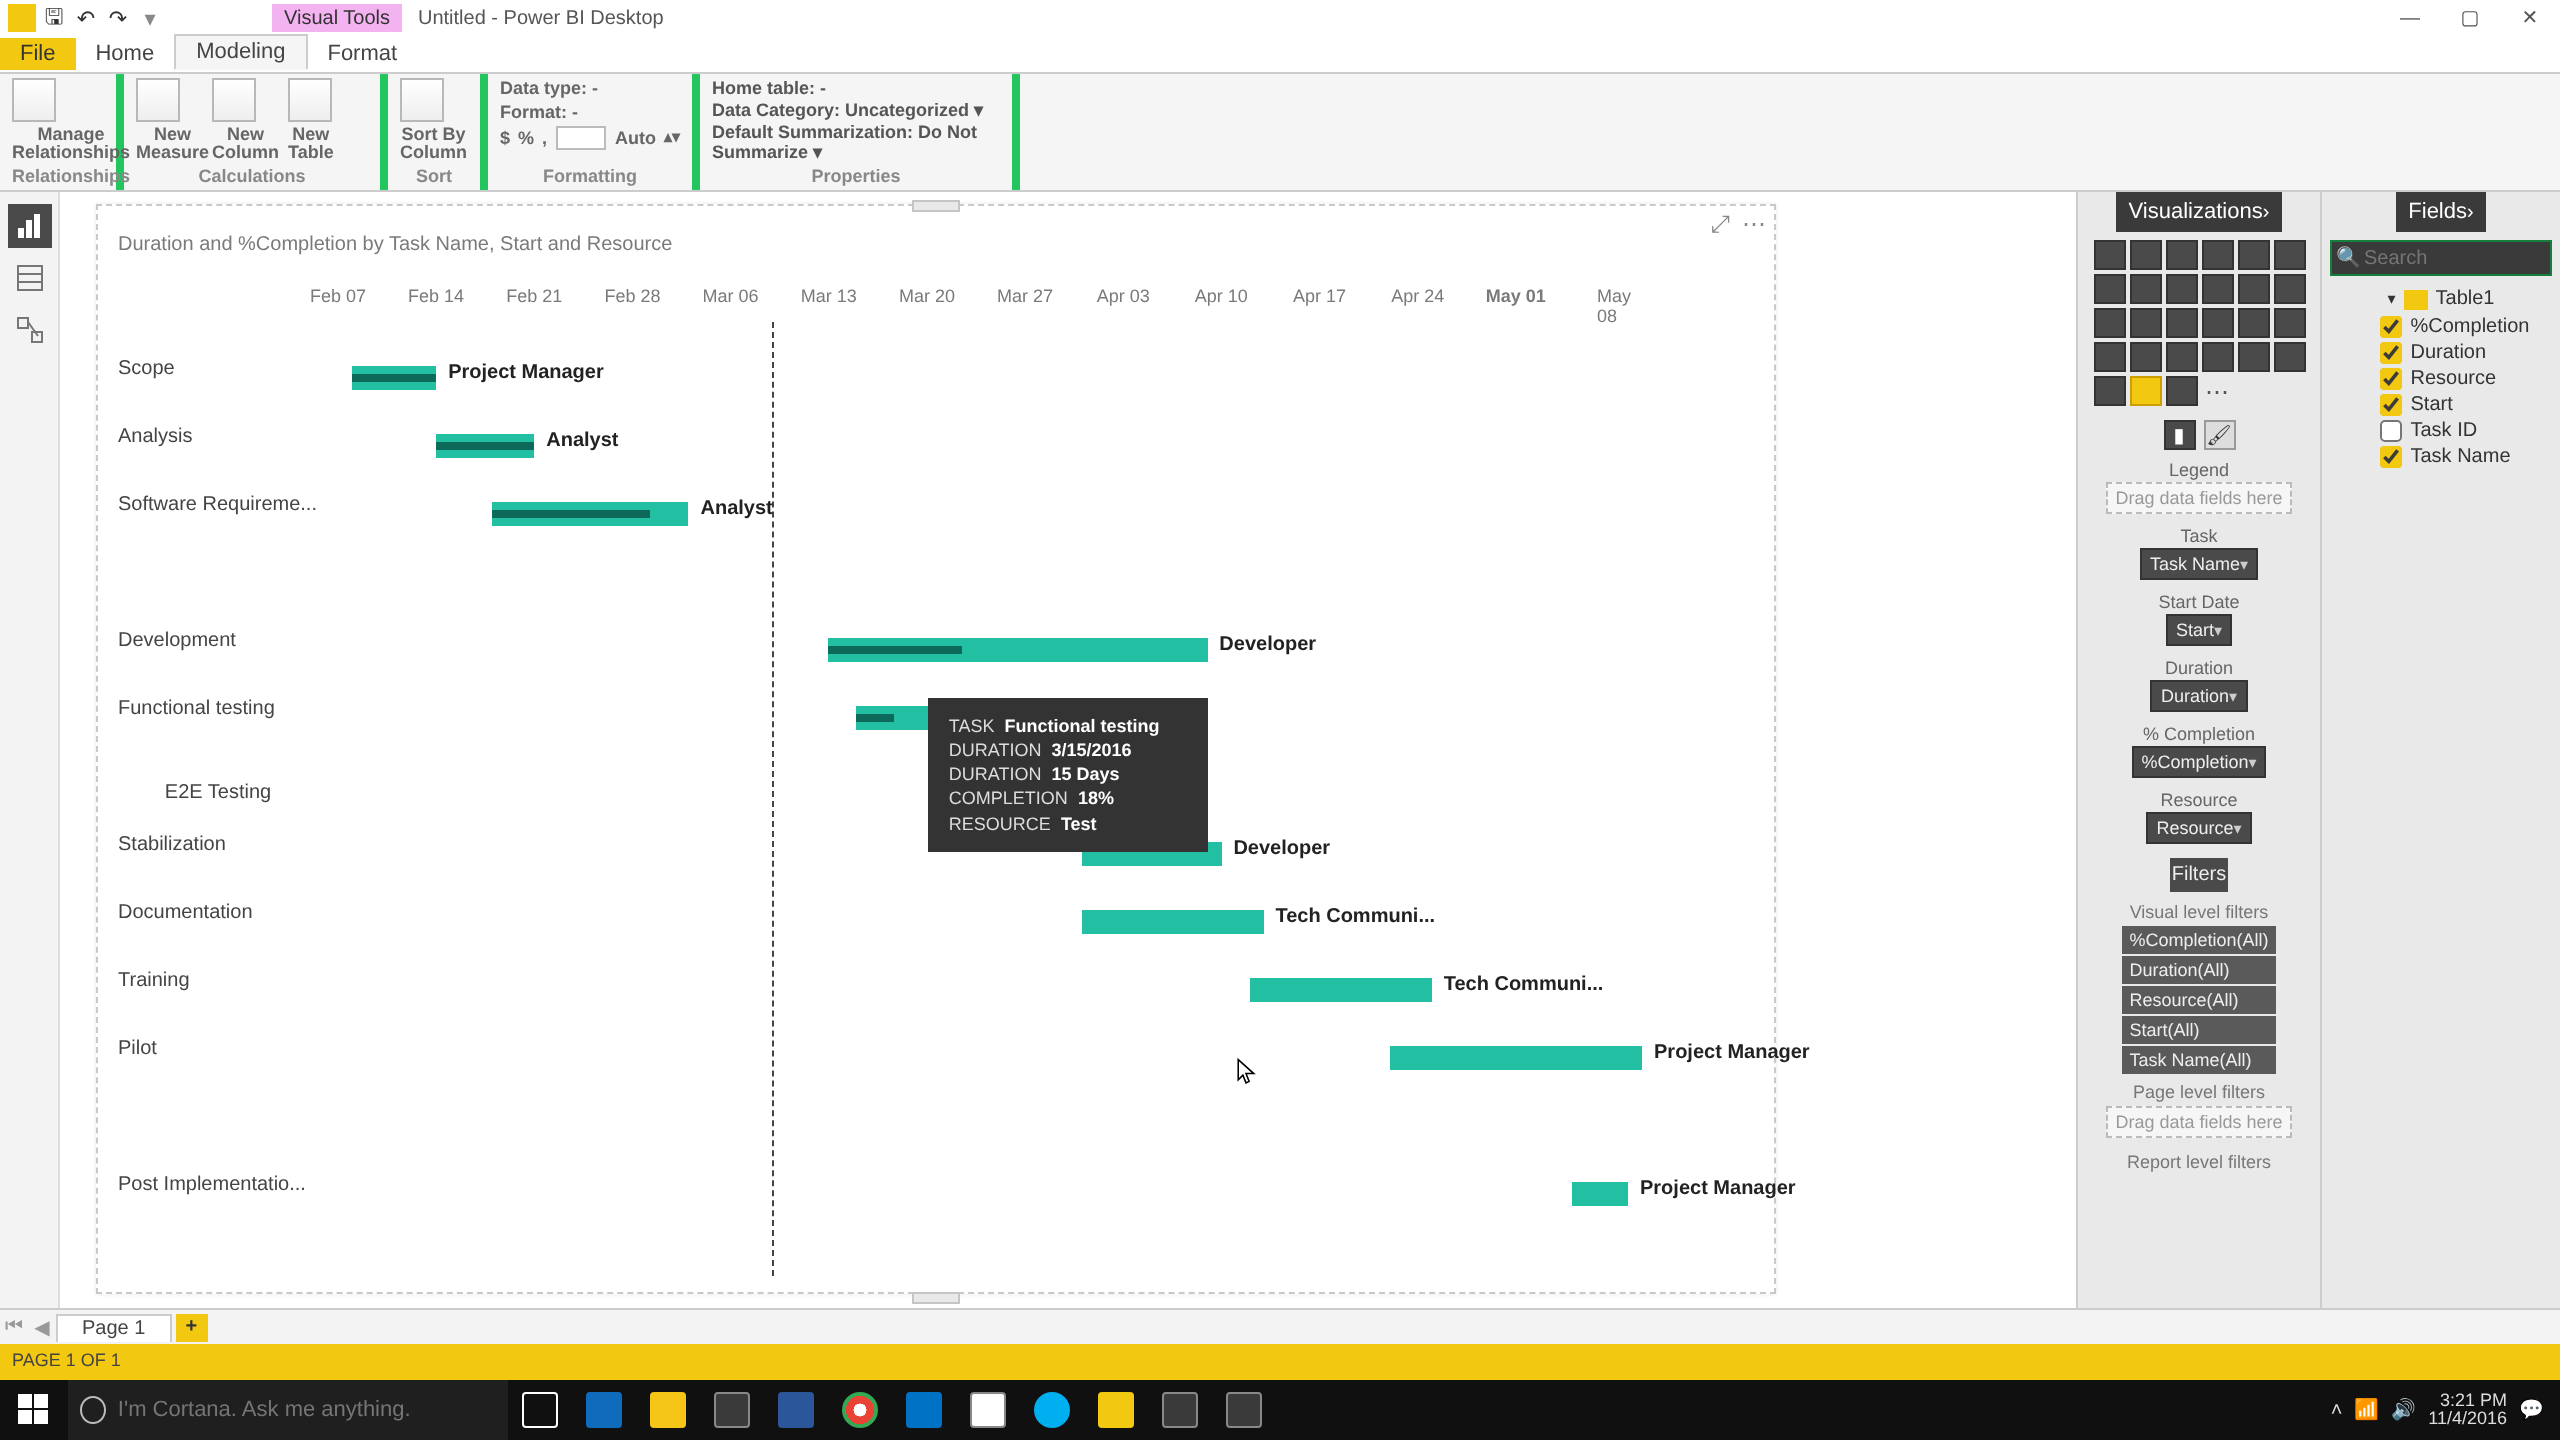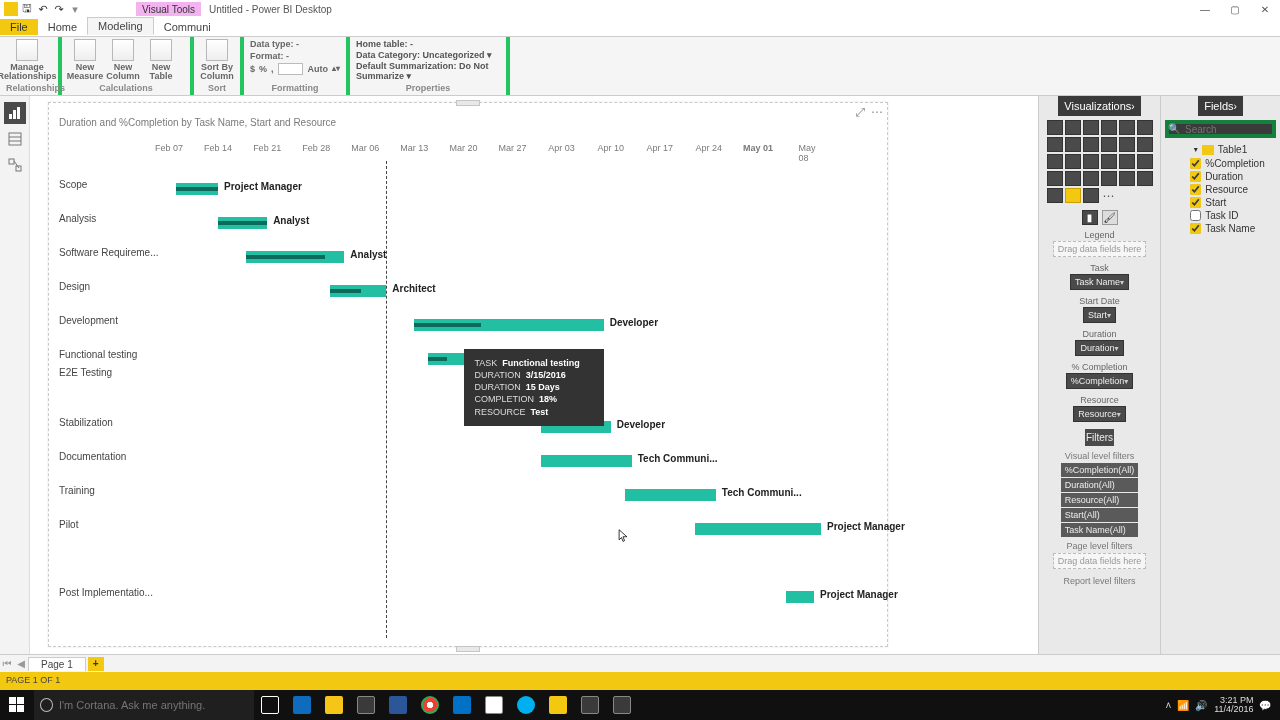--- a/index.html
+++ b/index.html
@@ -18,21 +18,21 @@
 
 .tab-row { height:18px; background:#fff; display:flex; align-items:flex-end; border-bottom:1px solid #fff; }
 .filetab { background:#f2c811; color:#333; padding:2px 10px; font-size:11px; }
 .rtab { padding:2px 10px; font-size:11px; color:#444; }
 .rtab.sel { font-weight:normal; border:1px solid #ccc; border-bottom:1px solid #f5f5f5; background:#f5f5f5; }
 
 
 .ribbon { height:60px; background:#f5f5f5; border-top:1px solid #ccc; border-bottom:1px solid #ccc; display:flex; font-size:10px; color:#555; }
 .rgroup { border-right:4px solid #22c55e; padding:2px 6px; display:flex; flex-direction:column; justify-content:space-between;font-weight:bold; }
 .rg-top { display:flex; gap:4px; align-items:flex-start; }
-.rg-btn { display:flex; flex-direction:column; align-items:center; width:42px; text-align:center; font-size:9px; line-height:1.0; color:#666; }
+.rg-btn { display:flex; flex-direction:column; align-items:flex-start; width:42px; text-align:center; font-size:9px; line-height:1.0; color:#666; }
 .rg-btn .glyph { width:22px; height:22px; border:1px solid #b8b8b8; margin-bottom:2px; background:linear-gradient(#fff,#eee); }
 .rg-btn.sm { width:34px; }
 .rg-name { text-align:center; font-size:9px; color:#888; }
 .fmt-lines { display:flex; flex-direction:column; gap:2px; font-size:9px; color:#666; }
 .fmt-lines .ln { display:flex; align-items:center; gap:4px; }
 .fmt-input { width:36px; height:12px; border:1px solid #bbb; background:#fff; }
 .prop-lines { display:flex; flex-direction:column; gap:1px; font-size:9px; color:#555; }
 
 
 .work { position:absolute; top:96px; left:0; right:0; bottom:36px; display:flex; background:#fff; }
@@ -82,21 +82,21 @@
 
 .well-label{font-size:9px;color:#666;padding:2px 6px 0;}
 .well{margin:1px 4px 4px;background:#f6f6f6;border:1px dashed #bbb;font-size:9px;color:#999;padding:2px 4px;}
 .well.has{background:#4a4a4a;color:#eee;border:1px solid #333;display:flex;align-items:center;justify-content:space-between;}
 .well.has::after{content:"▾";font-size:8px;color:#ccc;}
 .filter-hdr{background:#4a4a4a;color:#eee;font-size:10px;padding:3px 1px;margin:3px 0 2px;}
 .filter-item{margin:1px 4px;background:#5a5a5a;color:#eee;font-size:9px;padding:2px 4px;}
 .sec-label{font-size:9px;color:#777;padding:3px 6px 1px;}
 
 .search{margin:4px;position:relative;}
-.search input{width:100%;background:#3a3a3a;border:4px solid #15803d;color:#ccc;font-size:10px;padding:2px 16px 2px 16px;height:18px;}
+.search input{width:100%;background:#3a3a3a;border:1px solid #15803d;color:#ccc;font-size:10px;padding:2px 16px 2px 16px;height:18px;}
 .search-ico{position:absolute;left:3px;top:3px;color:#bbb;font-size:10px;}
 .field-table{font-size:10px;color:#333;padding:2px 6px;display:flex;align-items:center;gap:4px;}
 .field-table .tri{font-size:8px;}
 .tbl-glyph{width:12px;height:10px;background:#f2c811;display:inline-block;}
 .fld-list{padding:0 4px;}
 .fld{display:flex;align-items:center;gap:4px;font-size:10px;padding:1px 0 1px 14px;}
 .fld input{accent-color:#f2c811;width:11px;height:11px;}
 
 
 .pagetabs{position:absolute;left:0;right:0;bottom:18px;height:18px;background:#f3f3f3;border-top:1px solid #ccc;display:flex;align-items:center;font-size:10px;}
@@ -143,21 +143,21 @@
     <div class="winbtn">—</div>
     <div class="winbtn">▢</div>
     <div class="winbtn">✕</div>
   </div>
 </div>
 
 <div class="tab-row">
   <div class="filetab">File</div>
   <div class="rtab">Home</div>
   <div class="rtab sel">Modeling</div>
-  <div class="rtab">Communi</div>
+  <div class="rtab">Format</div>
 </div>
 
 <div class="ribbon">
   <div class="rgroup" style="width:62px">
     <div class="rg-top">
           <div class="rg-btn">
             <div class="glyph"></div>
             <span style="white-space:pre-line">Manage
 Relationships</span>
           </div>
@@ -295,45 +295,37 @@
                 </div>
               </div>
               <div class="grow" style="top: 68px;">
                 <div class="tasklabel">Software Requireme...</div>
                 <div class="bar-area">
                   <div class="bar" style="left: 77.1209px; width: 98.1538px;"></div>
                   <div class="prog" style="left: 77.1209px; width: 78.5231px;"></div>
                   <div class="reslabel" style="left: 181.275px;">Analyst</div>
                 </div>
               </div>
-              <div class="grow" style="top: 102px;">
-                <div class="tasklabel">Design</div>
-                <div class="bar-area">
-                  <div class="bar" style="left: 161.253px; width: 56.0879px;"></div>
-                  <div class="prog" style="left: 161.253px; width: 30.8484px;"></div>
-                  <div class="reslabel" style="left: 223.341px;">Architect</div>
-                </div>
-              </div>
               <div class="grow" style="top: 136px;">
                 <div class="tasklabel">Development</div>
                 <div class="bar-area">
                   <div class="bar" style="left: 245.385px; width: 189.297px;"></div>
                   <div class="prog" style="left: 245.385px; width: 66.2538px;"></div>
                   <div class="reslabel" style="left: 440.681px;">Developer</div>
                 </div>
               </div>
               <div class="grow" style="top: 170px;">
                 <div class="tasklabel">Functional testing</div>
                 <div class="bar-area">
                   <div class="bar" style="left: 259.407px; width: 105.165px;"></div>
                   <div class="prog" style="left: 259.407px; width: 18.9297px;"></div>
                   <div class="reslabel" style="left: 370.571px;">Test</div>
                 </div>
               </div>
-              <div class="grow" style="top: 188px;">
+              <div class="grow" style="top: 212px; text-align: center;">
                 <div class="tasklabel">E2E Testing</div>
                 <div class="bar-area"></div>
               </div>
               <div class="grow" style="top: 238px;">
                 <div class="tasklabel">Stabilization</div>
                 <div class="bar-area">
                   <div class="bar" style="left: 371.582px; width: 70.1099px;"></div>
                   <div class="reslabel" style="left: 447.692px;">Developer</div>
                 </div>
               </div>

